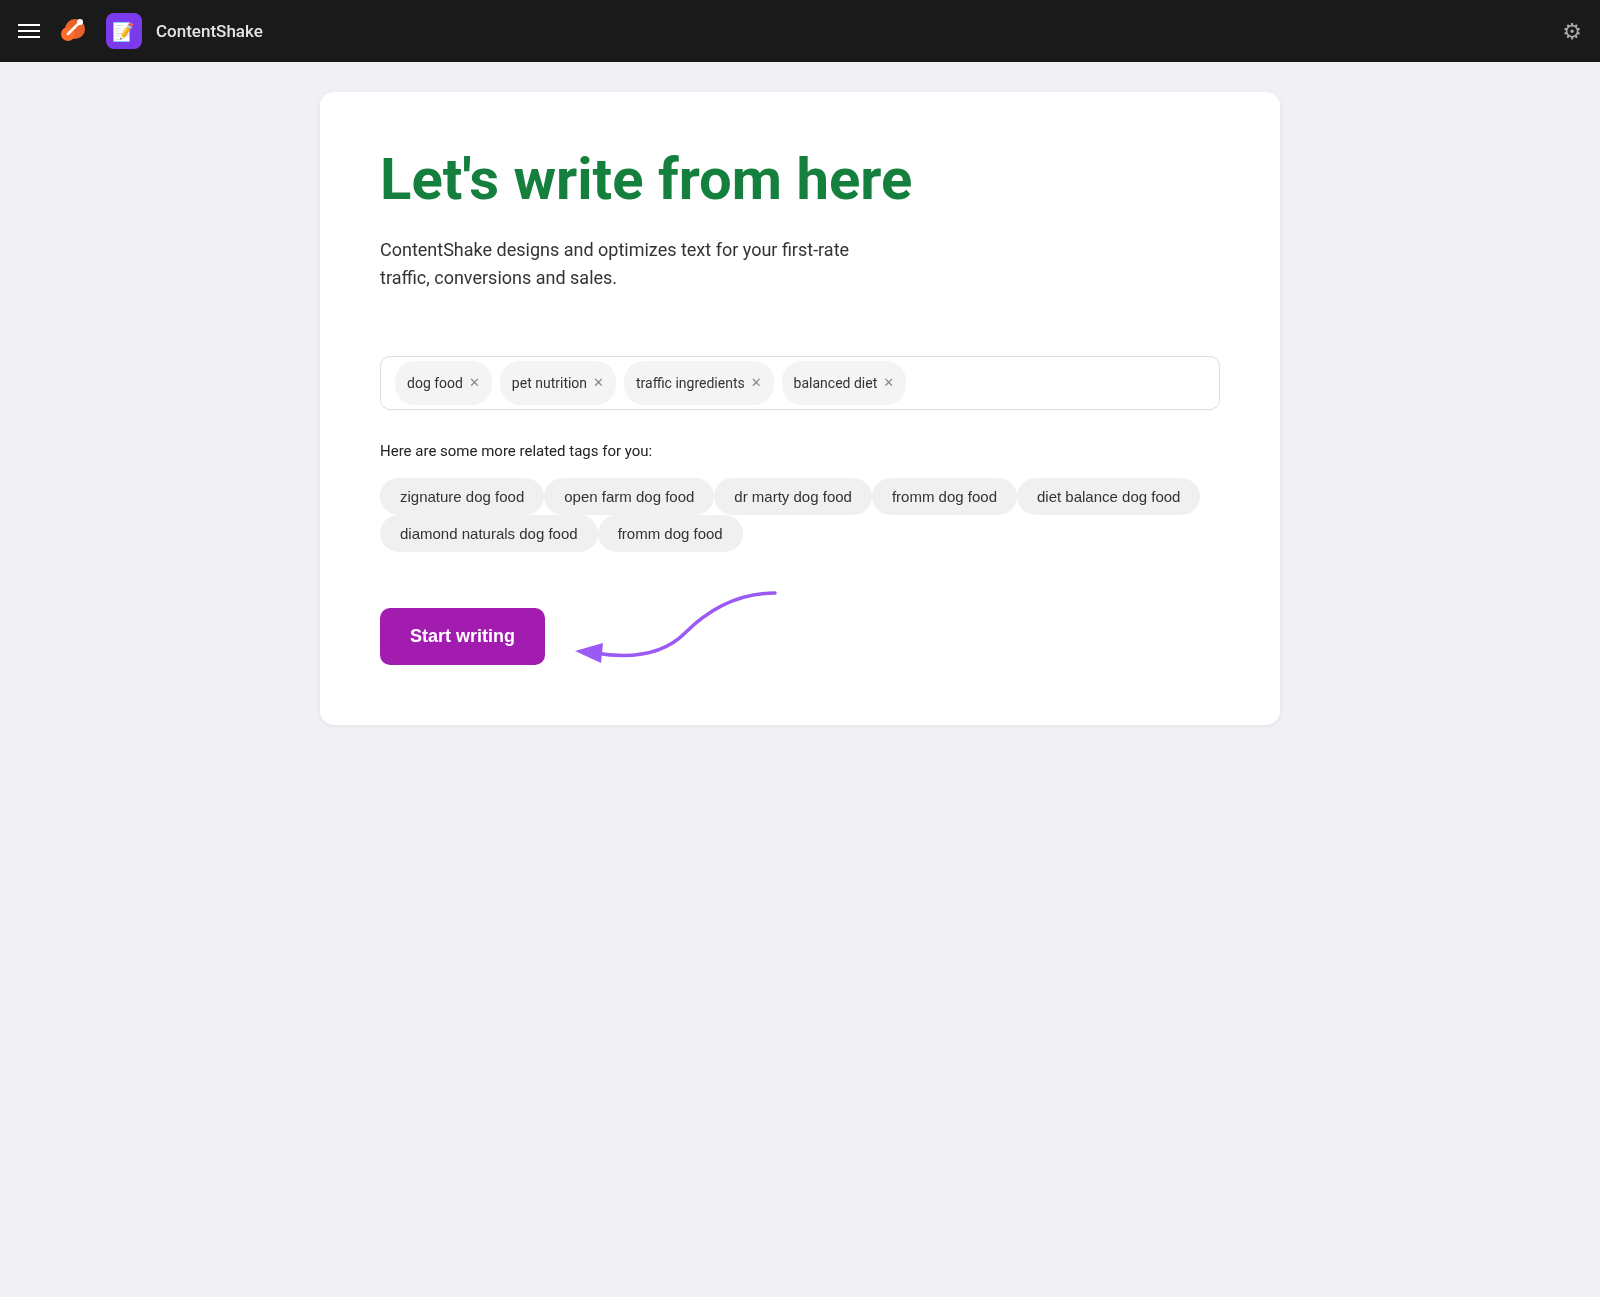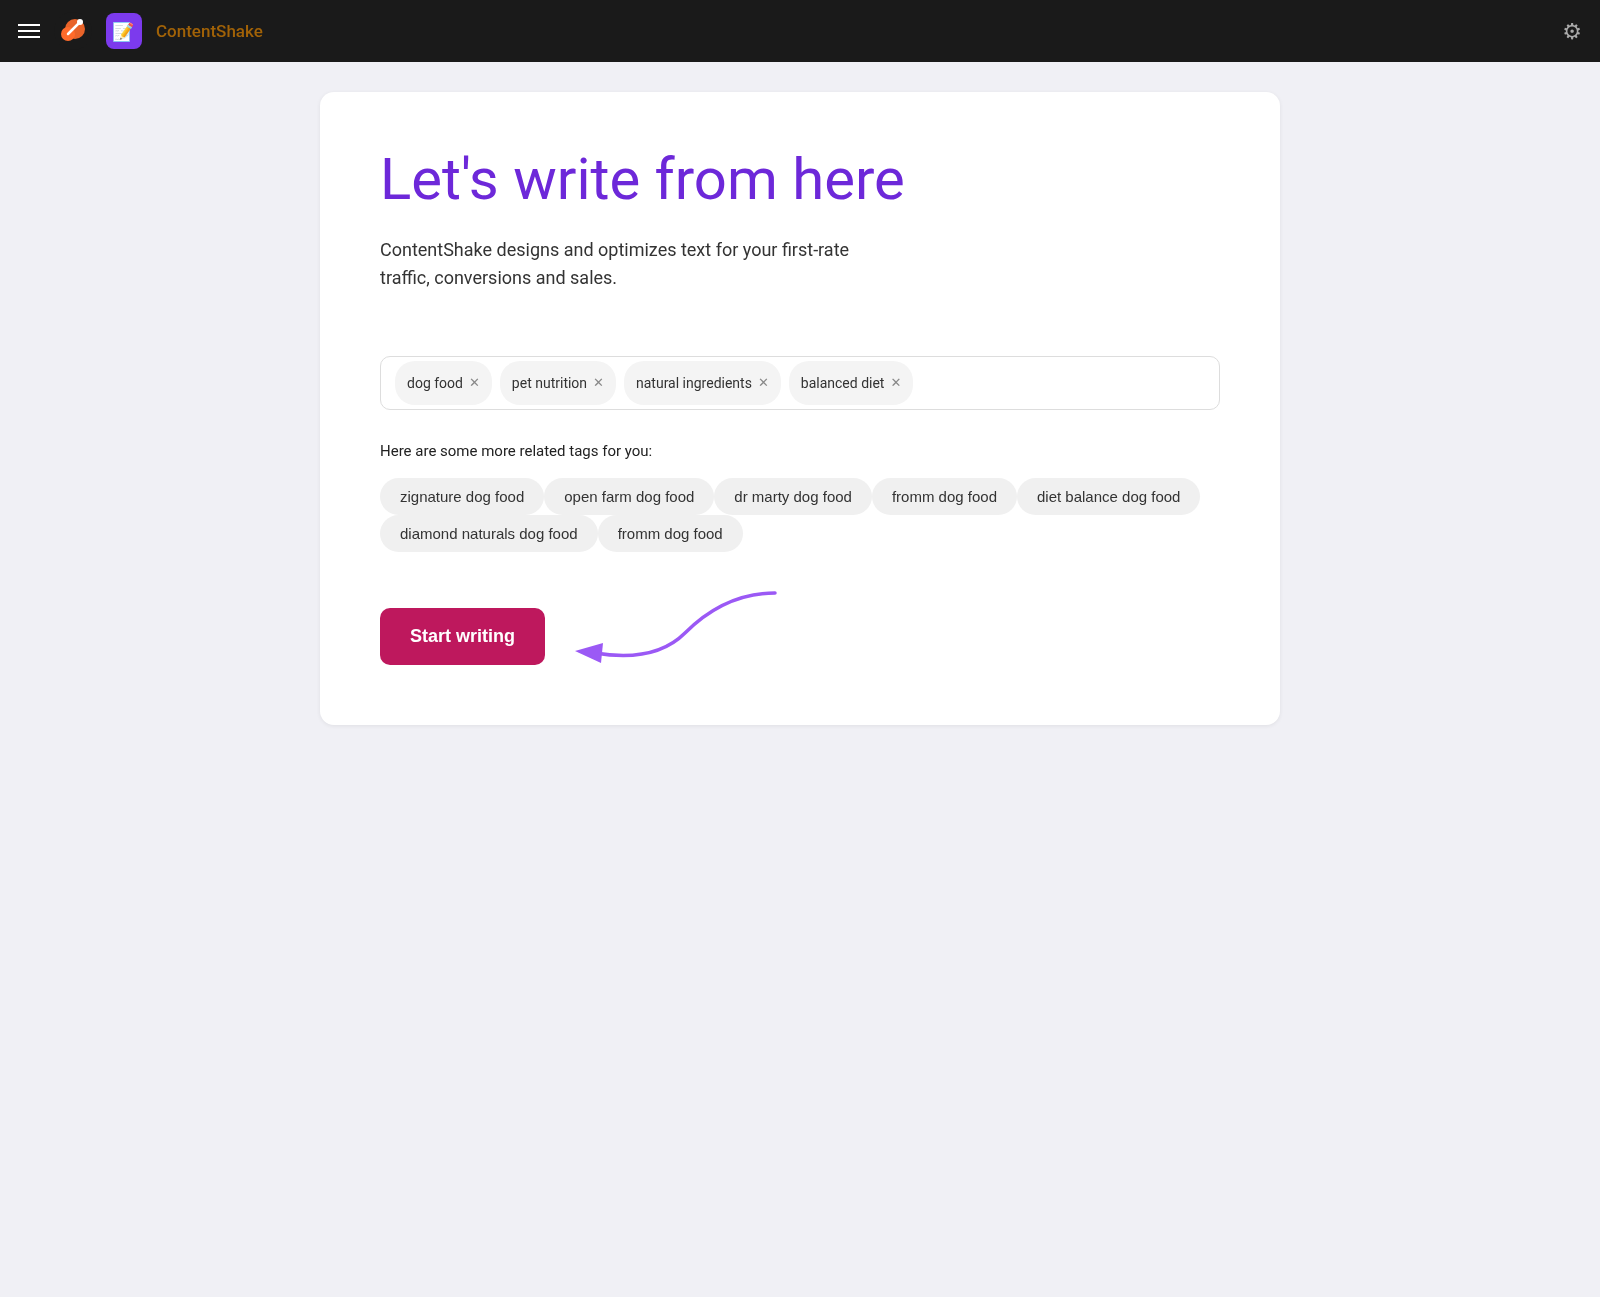--- a/index.html
+++ b/index.html
@@ -54,21 +54,21 @@
       height: 36px;
       background: #7c3aed;
       border-radius: 8px;
       display: flex;
       align-items: center;
       justify-content: center;
       font-size: 18px;
     }
 
     .app-name {
-      color: #a16207;
+      color: #e5e5e5;
       font-size: 17px;
       font-weight: 500;
     }
 
     .gear-icon {
       color: #aaa;
       font-size: 22px;
       cursor: pointer;
     }
 
@@ -83,22 +83,22 @@
       background: #fff;
       border-radius: 14px;
       padding: 56px 60px 60px 60px;
       max-width: 960px;
       width: 100%;
       box-shadow: 0 1px 4px rgba(0,0,0,0.07);
     }
 
     .main-title {
       font-size: 58px;
-      font-weight: 400;
-      color: #6d28d9;
+      font-weight: 700;
+      color: #15803d;
       line-height: 1.1;
       margin-bottom: 24px;
     }
 
     .subtitle {
       font-size: 18px;
       color: #333;
       line-height: 1.55;
       margin-bottom: 64px;
       max-width: 520px;
@@ -168,21 +168,21 @@
 
     
     .button-area {
       display: flex;
       align-items: center;
       gap: 0;
       position: relative;
     }
 
     .start-writing-btn {
-      background: #be185d;
+      background: #a21caf;
       color: #fff;
       border: none;
       border-radius: 10px;
       padding: 18px 30px;
       font-size: 18px;
       font-weight: 600;
       cursor: pointer;
       position: relative;
       z-index: 1;
     }
@@ -239,21 +239,21 @@
         <span>dog food</span>
         <span class="tag-remove">✕</span>
       </div>
 
       <div class="tag-item">
         <span>pet nutrition</span>
         <span class="tag-remove">✕</span>
       </div>
 
       <div class="tag-item">
-        <span>natural ingredients</span>
+        <span>traffic ingredients</span>
         <span class="tag-remove">✕</span>
       </div>
 
       <div class="tag-item">
         <span>balanced diet</span>
         <span class="tag-remove">✕</span>
       </div>
     </div>
 
     <p class="related-label">Here are some more related tags for you:</p>

